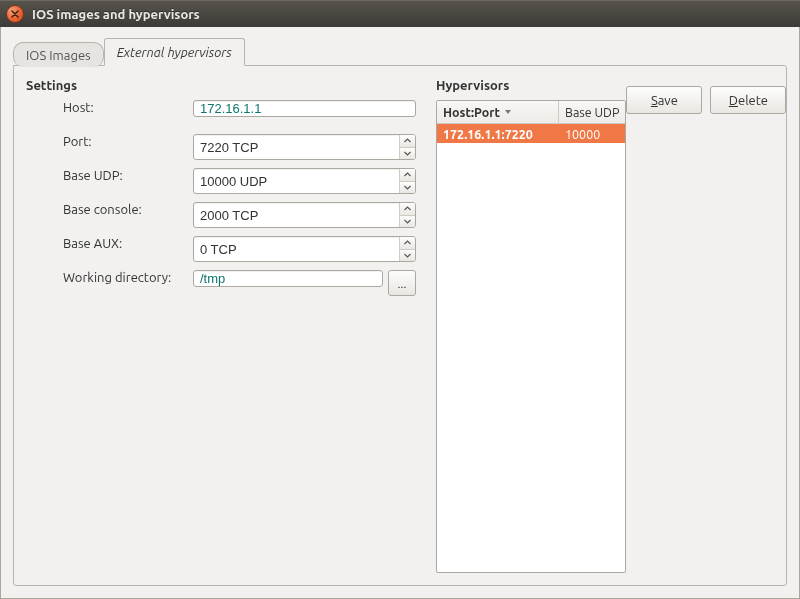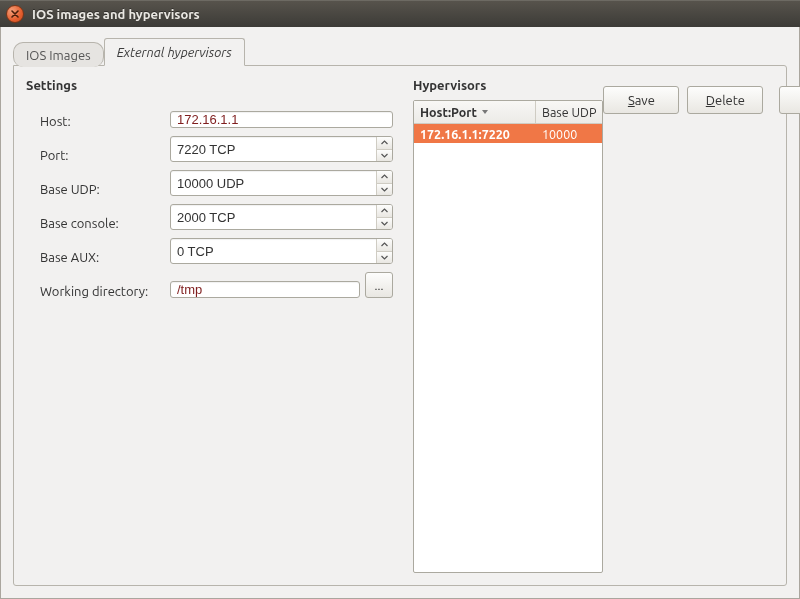--- a/index.html
+++ b/index.html
@@ -99,37 +99,38 @@
   .col-left { flex: 1; }
   .col-right { flex: 1; display: flex; flex-direction: column; }
   .section-title {
     font-weight: bold;
     color: #333;
     margin: 2px 0 8px 0;
   }
   .form-rows { padding-left: 14px; }
   .form-row {
     display: flex;
-    align-items: flex-end;
+    align-items: flex-start;
     margin-bottom: 6px;
     height: 28px;
+    margin-left: 23px;
   }
   .form-row label {
     width: 130px;
     color: #333;
   }
   input[type="text"].entry {
     flex: 1;
     height: 17px;
     padding: 3px 6px;
     border: 1px solid #aba99f;
     border-radius: 3px;
     background: #fff;
     font-size: 13px;
-    color: #7f1d1d;
+    color: #0f766e;
     box-shadow: inset 0 1px 1px rgba(0,0,0,0.06);
   }
   .spin-wrap {
     flex: 1;
     display: flex;
     height: 26px;
     border: 1px solid #aba99f;
     border-radius: 3px;
     background: #fff;
     overflow: hidden;

